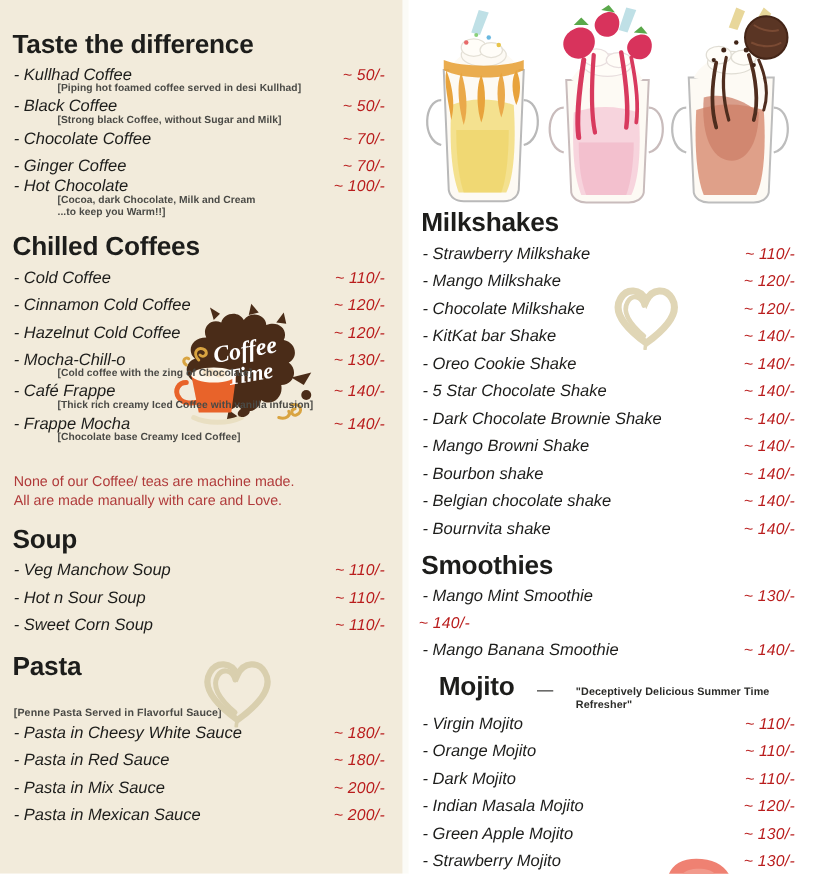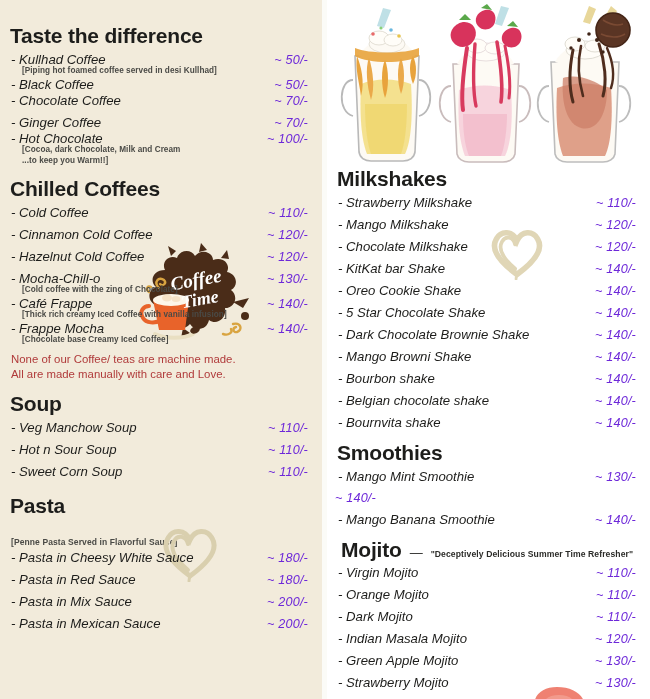--- a/index.html
+++ b/index.html
@@ -58,22 +58,22 @@
   .section-sub {
     font-size: 8.5px;
     font-weight: bold;
     color: #4a4a46;
     margin: 0 0 3px 3px;
     letter-spacing: 0.1px;
   }
   .heading-row {
     display: flex;
     align-items: baseline;
-    gap: 8px;
-    margin: 0 0 3px 6px;
+    gap: 18px;
+    margin: 0 0 3px 16px;
     position: relative;
     z-index: 3;
   }
   .heading-row .section-heading { margin: 0; }
   .heading-dash {
     font-size: 13px;
     color: #1d1d1b;
     font-weight: 400;
   }
   .heading-tagline {
@@ -96,47 +96,47 @@
     font-style: italic;
   }
   .item-name {
     font-size: 13.2px;
     color: #1d1d1b;
     padding-left: 3px;
     white-space: nowrap;
   }
   .item-price {
     font-size: 12.6px;
-    color: #6d28d9;
+    color: #b91c1c;
     white-space: nowrap;
     text-align: right;
     padding-right: 2px;
     letter-spacing: 0.2px;
   }
   .item-desc {
     font-size: 8.2px;
     font-weight: bold;
     color: #4a4a46;
     padding-left: 14px;
     line-height: 1.25;
     letter-spacing: 0.05px;
     margin-top: -1px;
   }
-  .item-desc div { white-space: nowrap; }
+  .item-desc div { white-space: nowrap; margin-left: 24px; }
 
   .spacer-6 { height: 6px; }
   .spacer-10 { height: 10px; }
   .spacer-14 { height: 14px; }
 
   .note {
     font-size: 11.4px;
     color: #b03a3a;
     line-height: 1.35;
     padding-left: 3px;
-    margin-top: 6px;
+    margin-top: 24px;
     position: relative;
     z-index: 3;
   }
   .note div { white-space: nowrap; }
 
   
   .heart {
     position: absolute;
     z-index: 1;
     pointer-events: none;
@@ -230,20 +230,23 @@
         <div class="item-desc">
           <div>[Piping hot foamed coffee served in desi Kullhad]</div>
         </div>
       </div>
 
       <div class="item">
         <div class="item-row">
           <span class="item-name">- Black Coffee</span>
           <span class="item-price">~  50/-</span>
         </div>
+        <div class="item-desc">
+          <div>[Strong black Coffee, without Sugar and Milk]</div>
+        </div>
       </div>
 
       <div class="item">
         <div class="item-row">
           <span class="item-name">- Chocolate Coffee</span>
           <span class="item-price">~  70/-</span>
         </div>
       </div>
 
       <div class="spacer-6"></div>

